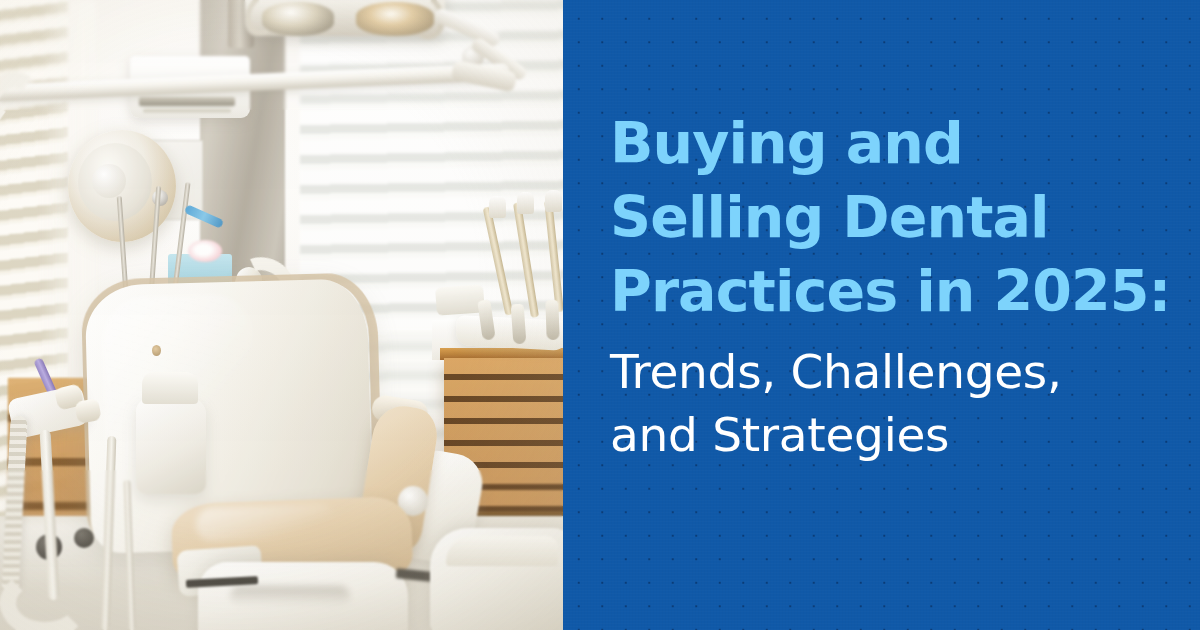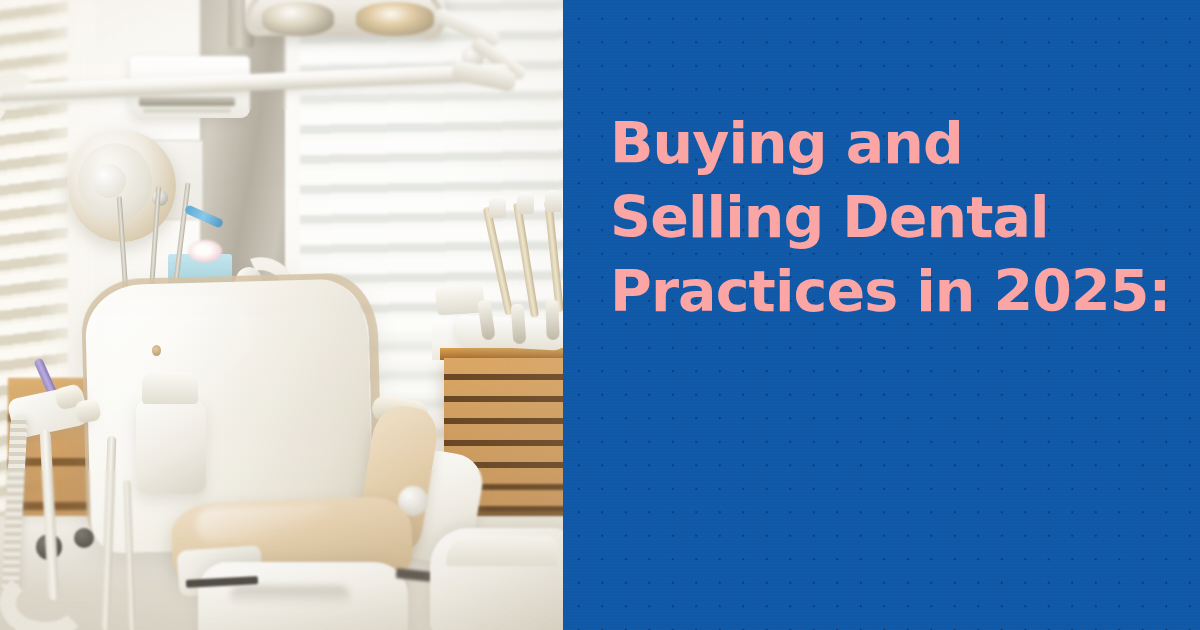--- a/index.html
+++ b/index.html
@@ -567,21 +567,21 @@
   .text-block {
     position:absolute;
     left:47px; top:106px;
     width:570px;
   }
   .headline {
     font-family:"DejaVu Sans", sans-serif;
     font-weight:700;
     font-size:57px;
     line-height:74px;
-    color:#fca5a5;
+    color:#7dd3fc;
     letter-spacing:-0.9px;
     white-space:pre-line;
   }
   .subhead {
     margin-top:12px;
     font-family:"DejaVu Sans", sans-serif;
     font-weight:400;
     font-size:47px;
     line-height:63px;
     color:#ffffff;
@@ -710,16 +710,18 @@
   </div>
 
   <div class="text-pane">
     <div class="dot-grid"></div>
     <div class="pane-noise"></div>
 
     <div class="text-block">
       <div class="headline">Buying and
 Selling Dental
 Practices in 2025:</div>
+      <div class="subhead">Trends, Challenges,
+and Strategies</div>
     </div>
   </div>
 
 </div>
 
 </body></html>

